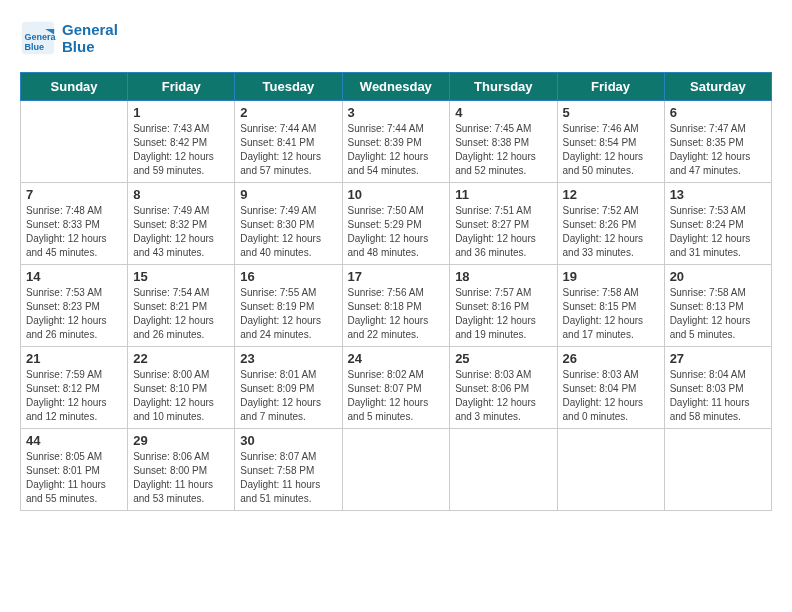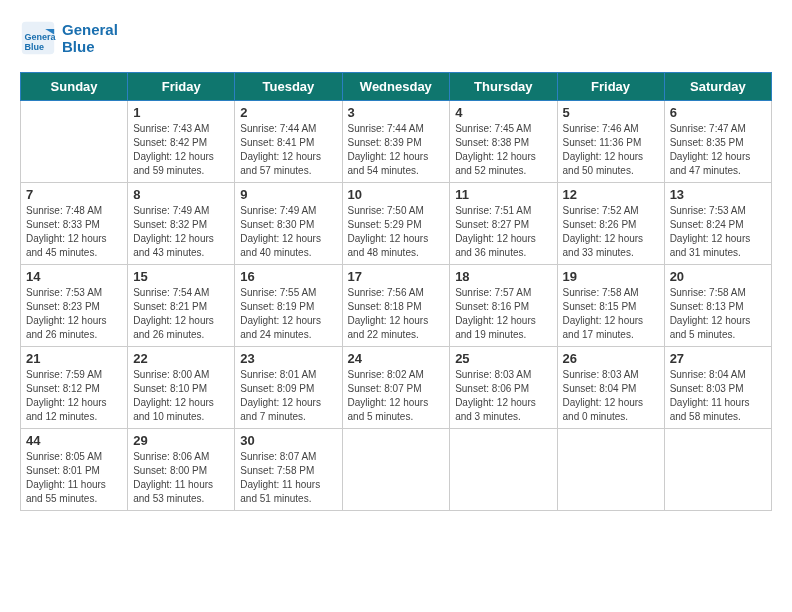--- a/index.html
+++ b/index.html
@@ -138,21 +138,21 @@
         <td>
           <div class="day-number">4</div>
           <div class="day-info">Sunrise: 7:45 AM</div>
           <div class="day-info">Sunset: 8:38 PM</div>
           <div class="day-info">Daylight: 12 hours</div>
           <div class="day-info">and 52 minutes.</div>
         </td>
         <td>
           <div class="day-number">5</div>
           <div class="day-info">Sunrise: 7:46 AM</div>
-          <div class="day-info">Sunset: 11:36 PM</div>
+          <div class="day-info">Sunset: 8:54 PM</div>
           <div class="day-info">Daylight: 12 hours</div>
           <div class="day-info">and 50 minutes.</div>
         </td>
         <td>
           <div class="day-number">6</div>
           <div class="day-info">Sunrise: 7:47 AM</div>
           <div class="day-info">Sunset: 8:35 PM</div>
           <div class="day-info">Daylight: 12 hours</div>
           <div class="day-info">and 47 minutes.</div>
         </td>

